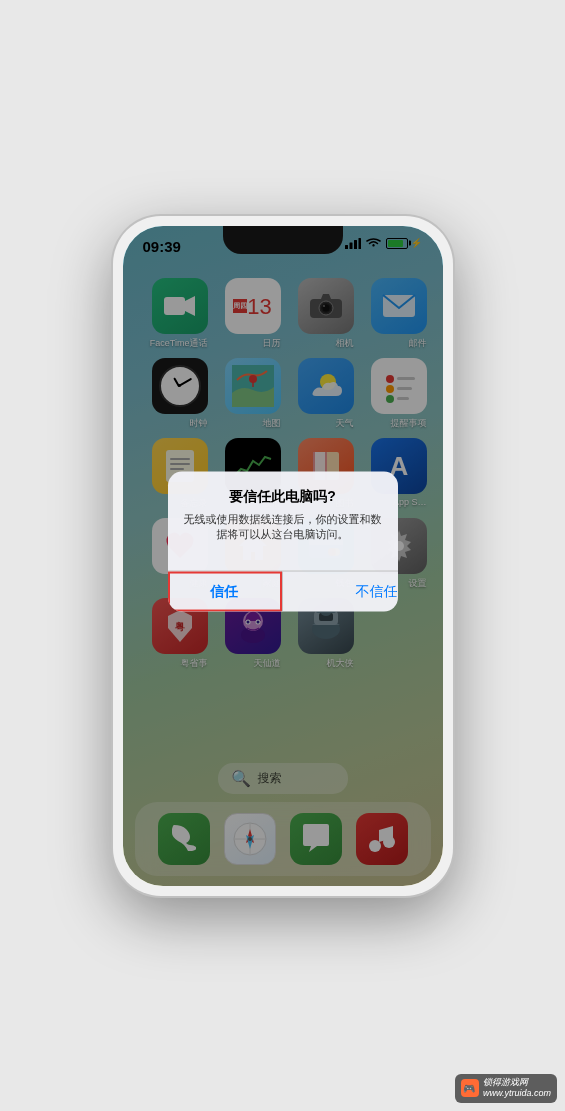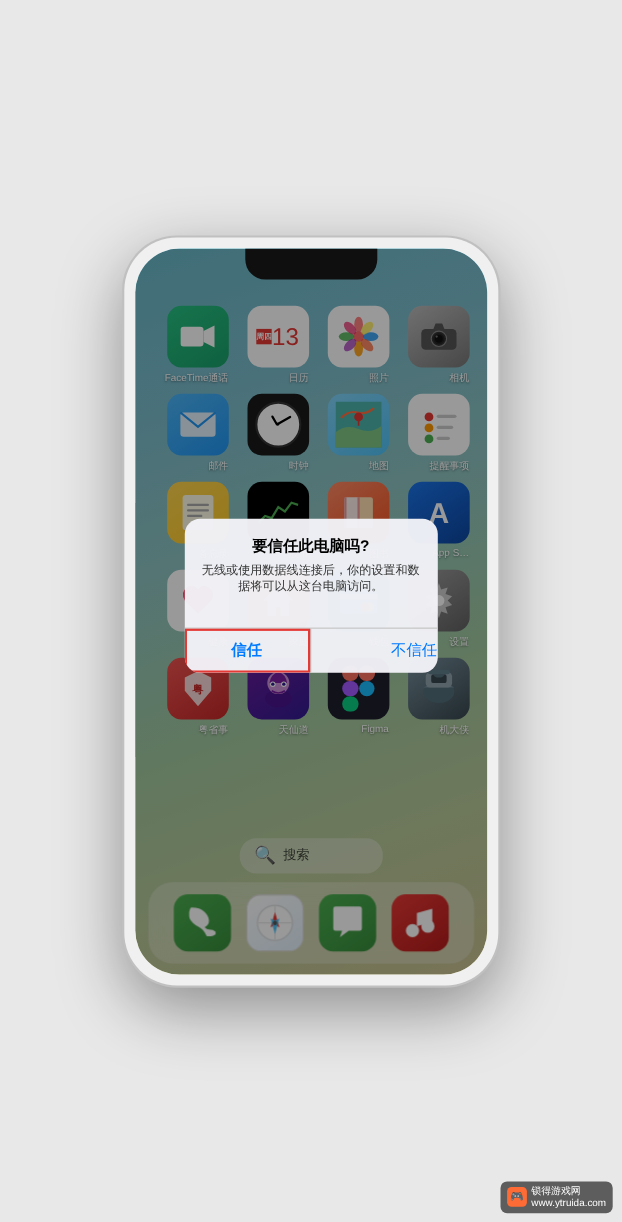--- a/index.html
+++ b/index.html
@@ -334,30 +334,51 @@
       border-radius: 4px;
       display: flex;
       align-items: center;
       justify-content: center;
       font-size: 10px;
     }
     .watermark-text {
       font-size: 9px;
       color: white;
       line-height: 1.3;
+      font-style: italic;
     }
   </style>
 </head>
 <body>
 
 <div class="phone-outer">
   <div class="phone-inner">
 
     <div class="notch"></div>
 
+    <div class="status-bar">
+      <span class="status-time">09:39</span>
+      <div class="status-icons">
+        <svg width="16" height="11" viewBox="0 0 16 11">
+          <rect x="0" y="7" width="3" height="4" fill="#000" rx="0.5"></rect>
+          <rect x="4.5" y="4.5" width="3" height="6.5" fill="#000" rx="0.5"></rect>
+          <rect x="9" y="2" width="3" height="9" fill="#000" rx="0.5"></rect>
+          <rect x="13.5" y="0" width="2.5" height="11" fill="#000" rx="0.5"></rect>
+        </svg>
+        <svg width="15" height="11" viewBox="0 0 15 11">
+          <path d="M7.5 8.5 a1.2 1.2 0 1 1 0.01 0" fill="#000"></path>
+          <path d="M3.5 5.5 Q7.5 2 11.5 5.5" fill="none" stroke="#000" stroke-width="1.5" stroke-linecap="round"></path>
+          <path d="M1 3 Q7.5 -1 14 3" fill="none" stroke="#000" stroke-width="1.5" stroke-linecap="round"></path>
+        </svg>
+        <div class="battery-icon">
+          <div class="battery-fill"></div>
+        </div>
+        <span class="bolt">⚡</span>
+      </div>
+    </div>
 
     <div class="app-grid">
 
       <div class="app-item">
         <div class="app-icon icon-facetime">
           <svg width="32" height="22" viewBox="0 0 32 22">
               <rect x="0" y="2" width="21" height="18" rx="3" fill="white"></rect>
               <polygon points="21,6 31,1 31,21 21,16" fill="white"></polygon>
             </svg>
         </div>
@@ -365,36 +386,20 @@
       </div>
 
       <div class="app-item">
         <div class="app-icon calendar-icon" style="padding:0;">
           <div class="calendar-top">周四</div>
           <div class="calendar-date">13</div>
         </div>
         <span class="app-label">日历</span>
       </div>
 
-      <div class="app-item">
-        <div class="app-icon" style="background:#fff;">
-          <svg width="38" height="38" viewBox="0 0 38 38">
-            <circle cx="19" cy="19" r="5" fill="#ff6b6b"></circle>
-            <ellipse cx="19" cy="8" rx="4" ry="7" fill="#ff6b6b" opacity="0.85"></ellipse>
-            <ellipse cx="19" cy="30" rx="4" ry="7" fill="#ff9800" opacity="0.85"></ellipse>
-            <ellipse cx="8" cy="19" rx="7" ry="4" fill="#4caf50" opacity="0.85"></ellipse>
-            <ellipse cx="30" cy="19" rx="7" ry="4" fill="#2196f3" opacity="0.85"></ellipse>
-            <ellipse cx="11.3" cy="11.3" rx="4" ry="7" fill="#e91e63" opacity="0.7" transform="rotate(-45 11.3 11.3)"></ellipse>
-            <ellipse cx="26.7" cy="26.7" rx="4" ry="7" fill="#ff5722" opacity="0.7" transform="rotate(-45 26.7 26.7)"></ellipse>
-            <ellipse cx="26.7" cy="11.3" rx="4" ry="7" fill="#ffeb3b" opacity="0.7" transform="rotate(45 26.7 11.3)"></ellipse>
-            <ellipse cx="11.3" cy="26.7" rx="4" ry="7" fill="#9c27b0" opacity="0.7" transform="rotate(45 11.3 26.7)"></ellipse>
-          </svg>
-        </div>
-        <span class="app-label">照片</span>
-      </div>
 
       <div class="app-item">
         <div class="app-icon" style="background:linear-gradient(145deg,#bbb,#777);">
           <svg width="34" height="28" viewBox="0 0 34 28">
             <rect x="1" y="7" width="32" height="19" rx="4" fill="#555"></rect>
             <path d="M12 7 L14 2 L20 2 L22 7" fill="#555"></path>
             <circle cx="17" cy="16" r="7" fill="#333" stroke="#888" stroke-width="1"></circle>
             <circle cx="17" cy="16" r="5" fill="#222"></circle>
             <circle cx="17" cy="16" r="3.5" fill="#111"></circle>
             <circle cx="15" cy="14" r="1" fill="rgba(255,255,255,0.4)"></circle>
@@ -430,20 +435,29 @@
             <rect width="42" height="42" fill="#4db6ac"></rect>
             <path d="M0 28 Q10 20 21 25 Q32 30 42 22 L42 42 L0 42Z" fill="#81c784"></path>
             <path d="M5 15 Q12 8 20 10 Q28 12 35 6" stroke="#ff7043" stroke-width="2" fill="none"></path>
             <circle cx="21" cy="14" r="4" fill="#e53935"></circle>
             <path d="M21 14 L21 22" stroke="#e53935" stroke-width="1.5"></path>
           </svg>
         </div>
         <span class="app-label">地图</span>
       </div>
 
+      <div class="app-item">
+        <div class="app-icon" style="background:linear-gradient(145deg,#42a5f5,#1e88e5);">
+          <svg width="40" height="32" viewBox="0 0 40 32">
+            <circle cx="22" cy="12" r="8" fill="#ffeb3b"></circle>
+            <path d="M7 22 Q10 16 16 18 Q18 12 24 13 Q30 10 32 16 Q36 16 36 21 Q36 26 30 26 L10 26 Q5 26 7 22Z" fill="white" opacity="0.9"></path>
+          </svg>
+        </div>
+        <span class="app-label">天气</span>
+      </div>
 
       <div class="app-item">
         <div class="app-icon" style="background:#fff;">
           <svg width="38" height="38" viewBox="0 0 38 38">
             <circle cx="10" cy="12" r="4" fill="#e53935"></circle>
             <circle cx="10" cy="22" r="4" fill="#ff9800"></circle>
             <circle cx="10" cy="32" r="4" fill="#4caf50"></circle>
             <rect x="17" y="10" width="18" height="3" rx="1.5" fill="#ccc"></rect>
             <rect x="17" y="20" width="15" height="3" rx="1.5" fill="#ccc"></rect>
             <rect x="17" y="30" width="12" height="3" rx="1.5" fill="#ccc"></rect>
@@ -553,32 +567,20 @@
             <circle cx="16" cy="17" r="2.5" fill="white"></circle>
             <circle cx="26" cy="17" r="2.5" fill="white"></circle>
             <circle cx="16" cy="17" r="1.5" fill="#311b92"></circle>
             <circle cx="26" cy="17" r="1.5" fill="#311b92"></circle>
             <path d="M15 23 Q21 27 27 23" stroke="#7b1fa2" stroke-width="1.5" fill="none"></path>
           </svg>
         </div>
         <span class="app-label">天仙道</span>
       </div>
 
-      <div class="app-item">
-        <div class="app-icon" style="background:#1e1e2e;">
-          <svg width="30" height="42" viewBox="0 0 30 42">
-            <rect x="0" y="0" width="15" height="14" rx="7" fill="#ff7262"></rect>
-            <rect x="15" y="0" width="15" height="14" rx="7" fill="#ff7262"></rect>
-            <rect x="0" y="14" width="15" height="14" rx="7" fill="#a259ff"></rect>
-            <circle cx="22.5" cy="21" r="7" fill="#19bcfe"></circle>
-            <rect x="0" y="28" width="15" height="14" rx="7" fill="#0acf83"></rect>
-          </svg>
-        </div>
-        <span class="app-label">Figma</span>
-      </div>
 
 
       <div class="app-item">
         <div class="app-icon" style="background:linear-gradient(145deg,#78909c,#37474f);">
           <svg width="38" height="38" viewBox="0 0 38 38">
             <ellipse cx="19" cy="22" rx="14" ry="10" fill="#546e7a"></ellipse>
             <path d="M5 18 Q19 10 33 18" fill="#78909c"></path>
             <rect x="7" y="4" width="24" height="14" rx="4" fill="#90a4ae"></rect>
             <rect x="12" y="6" width="14" height="8" rx="2" fill="#37474f"></rect>
             <ellipse cx="19" cy="6" rx="5" ry="3" fill="#546e7a"></ellipse>

